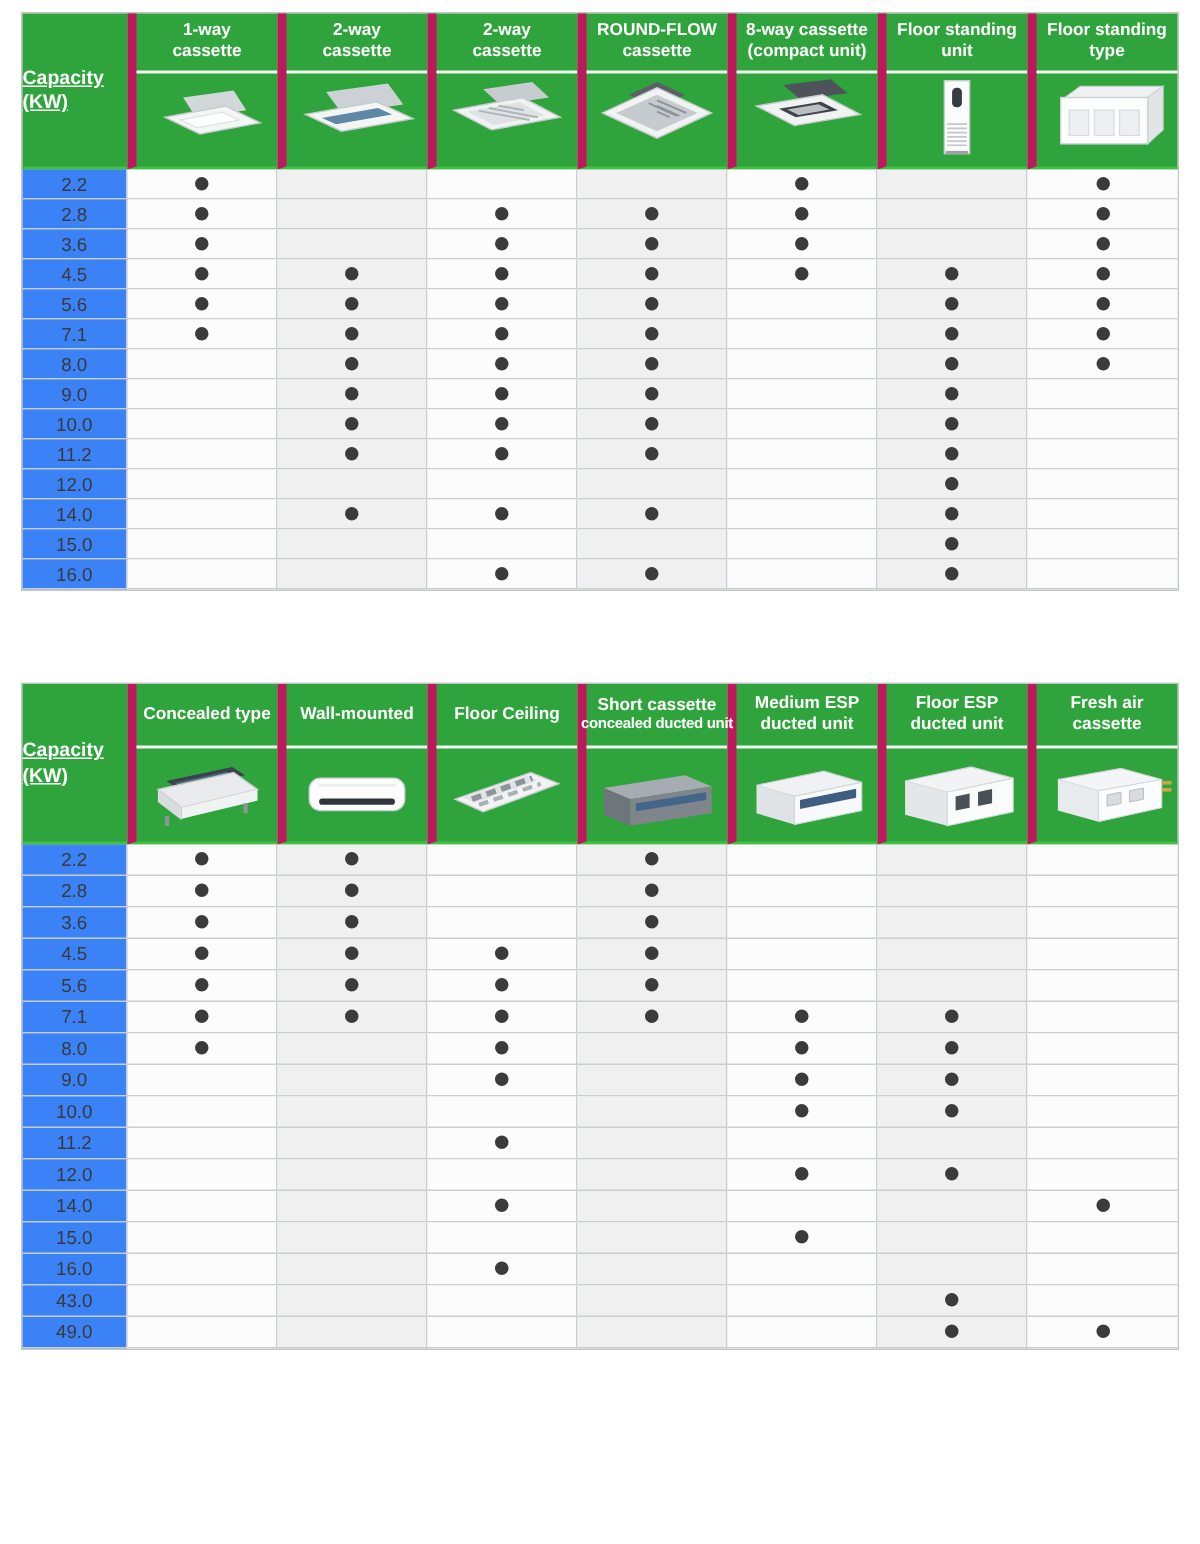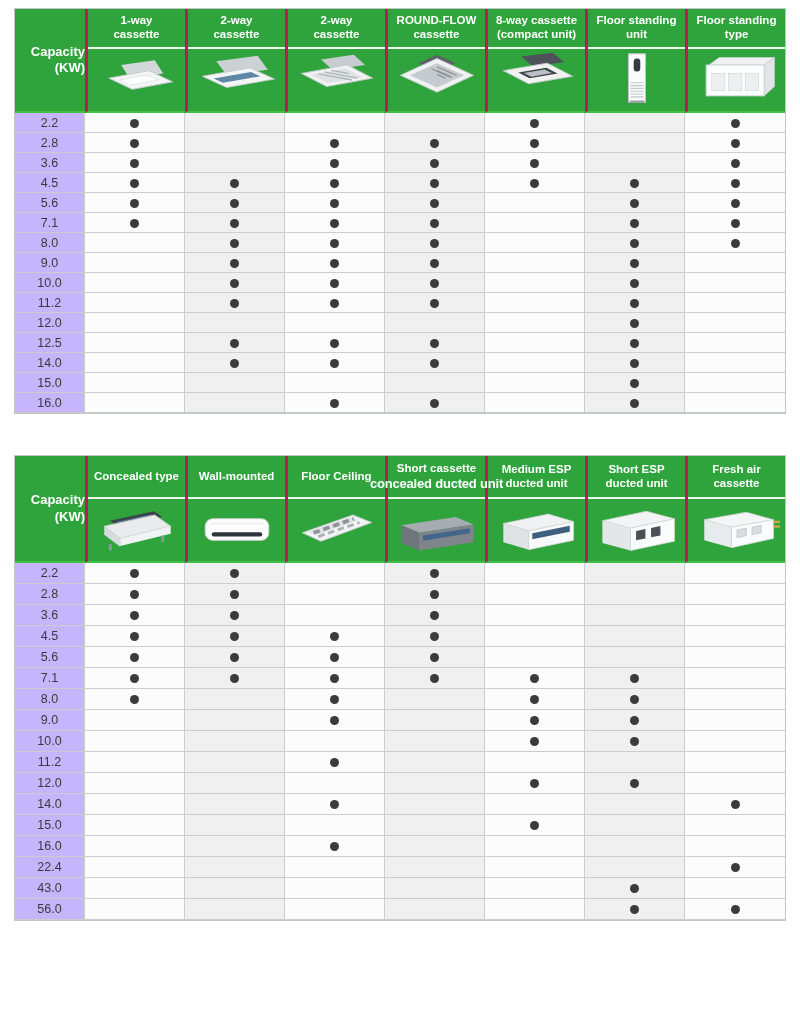--- a/index.html
+++ b/index.html
@@ -12,41 +12,41 @@
     position:absolute; left:14px; width:772px;
     border-collapse:separate; border-spacing:0; table-layout:fixed;
     border:1px solid #c2c6c9;
   }
   #table1 { top:8px; }
   #table2 { top:455px; }
 
   
   th { padding:0; background:#30a43c; border-bottom:2px solid #41c141; vertical-align:middle; }
   th.cap-head { width:70px; }
-  th.unit-head { border-left:3px solid #be185d; }
+  th.unit-head { border-left:6px solid #be185d; }
   .cap-line {
-    color:#fff; font-weight:bold; font-size:13px; line-height:1.25; text-align:right;
+    color:#fff; font-weight:bold; font-size:13px; line-height:1.25; text-align:left;text-decoration:underline;
   }
   .hlabel {
     display:flex; flex-direction:column; align-items:center; justify-content:center;
     border-bottom:2px solid rgba(255,255,255,0.92);
   }
   #table1 .hlabel { height:40px; }
   #table2 .hlabel { height:43px; }
   .hline { color:#fff; font-weight:bold; font-size:11.5px; line-height:1.2; text-align:center; white-space:nowrap; }
-  .hline.condensed { font-size:13px; letter-spacing:-0.2px; }
+  .hline.condensed { font-size:10px; letter-spacing:-0.2px; }
   .himg { height:62px; display:flex; align-items:center; justify-content:center; overflow:hidden; }
 
   
   td { padding:0; border-right:1px solid #c9cdd0; border-bottom:1px solid #c9cdd0; text-align:center; vertical-align:middle; }
   td:first-child { border-left:0; }
   tr td:last-child { border-right:0; }
   #table1 tbody td { height:20px; }
   #table2 tbody td { height:21px; }
-  td.cap { background:#c4b5fd; font-size:12.5px; color:#3a3a3a; }
+  td.cap { background:#3b82f6; font-size:12.5px; color:#3a3a3a; }
   td.c-odd  { background:#fcfcfc; }
   td.c-even { background:#f0f0f0; }
   .dot { display:inline-block; width:9px; height:9px; border-radius:50%; background:#3b3b3b; vertical-align:middle; }
   svg { display:block; }
 </style>
 </head>
 <body>
 
 <div class="page">
   <table class="unit-table" id="table1">
@@ -263,30 +263,20 @@
           <td class="cap">12.0</td>
           <td class="avail c-odd"></td>
           <td class="avail c-even"></td>
           <td class="avail c-odd"></td>
           <td class="avail c-even"></td>
           <td class="avail c-odd"></td>
           <td class="avail c-even"><span class="dot"></span></td>
           <td class="avail c-odd"></td>
         </tr>
         <tr>
-          <td class="cap">12.5</td>
-          <td class="avail c-odd"></td>
-          <td class="avail c-even"><span class="dot"></span></td>
-          <td class="avail c-odd"><span class="dot"></span></td>
-          <td class="avail c-even"><span class="dot"></span></td>
-          <td class="avail c-odd"></td>
-          <td class="avail c-even"><span class="dot"></span></td>
-          <td class="avail c-odd"></td>
-        </tr>
-        <tr>
           <td class="cap">14.0</td>
           <td class="avail c-odd"></td>
           <td class="avail c-even"><span class="dot"></span></td>
           <td class="avail c-odd"><span class="dot"></span></td>
           <td class="avail c-even"><span class="dot"></span></td>
           <td class="avail c-odd"></td>
           <td class="avail c-even"><span class="dot"></span></td>
           <td class="avail c-odd"></td>
         </tr>
         <tr>
@@ -382,21 +372,21 @@
               <svg viewBox="0 0 100 62" width="94" height="58">
                 <polygon points="14,24 62,14 89,22 41,32" fill="#eff1f2" stroke="#ced2d5" stroke-width="0.8"></polygon>
                 <polygon points="14,24 41,32 41,52 14,44" fill="#dfe3e5"></polygon>
                 <polygon points="41,32 89,22 89,42 41,52" fill="#f8f9fa" stroke="#d6dadc" stroke-width="0.8"></polygon>
                 <polygon points="45,34.5 85,26.5 85,33 45,41" fill="#3e5f80"></polygon>
               </svg>
             </div>
           </th>
           <th class="unit-head">
             <div class="hlabel">
-              <div class="hline">Short ESP</div>
+              <div class="hline">Floor ESP</div>
               <div class="hline">ducted unit</div>
             </div>
             <div class="himg">
               <svg viewBox="0 0 100 62" width="94" height="58">
                 <polygon points="13,21 60,11 90,19 43,29" fill="#f2f3f4" stroke="#ced2d5" stroke-width="0.8"></polygon>
                 <polygon points="13,21 43,29 43,53 13,45" fill="#e4e7e9"></polygon>
                 <polygon points="43,29 90,19 90,43 43,53" fill="#fafbfb" stroke="#d6dadc" stroke-width="0.8"></polygon>
                 <polygon points="49,32 59,30 59,40 49,42" fill="#4a5156"></polygon>
                 <polygon points="65,28.8 75,26.8 75,36.8 65,38.8" fill="#4a5156"></polygon>
               </svg>
@@ -556,41 +546,31 @@
           <td class="cap">16.0</td>
           <td class="avail c-odd"></td>
           <td class="avail c-even"></td>
           <td class="avail c-odd"><span class="dot"></span></td>
           <td class="avail c-even"></td>
           <td class="avail c-odd"></td>
           <td class="avail c-even"></td>
           <td class="avail c-odd"></td>
         </tr>
         <tr>
-          <td class="cap">22.4</td>
-          <td class="avail c-odd"></td>
-          <td class="avail c-even"></td>
-          <td class="avail c-odd"></td>
-          <td class="avail c-even"></td>
-          <td class="avail c-odd"></td>
-          <td class="avail c-even"></td>
-          <td class="avail c-odd"><span class="dot"></span></td>
-        </tr>
-        <tr>
           <td class="cap">43.0</td>
           <td class="avail c-odd"></td>
           <td class="avail c-even"></td>
           <td class="avail c-odd"></td>
           <td class="avail c-even"></td>
           <td class="avail c-odd"></td>
           <td class="avail c-even"><span class="dot"></span></td>
           <td class="avail c-odd"></td>
         </tr>
         <tr>
-          <td class="cap">56.0</td>
+          <td class="cap">49.0</td>
           <td class="avail c-odd"></td>
           <td class="avail c-even"></td>
           <td class="avail c-odd"></td>
           <td class="avail c-even"></td>
           <td class="avail c-odd"></td>
           <td class="avail c-even"><span class="dot"></span></td>
           <td class="avail c-odd"><span class="dot"></span></td>
         </tr>
       </tbody>
     </table>

